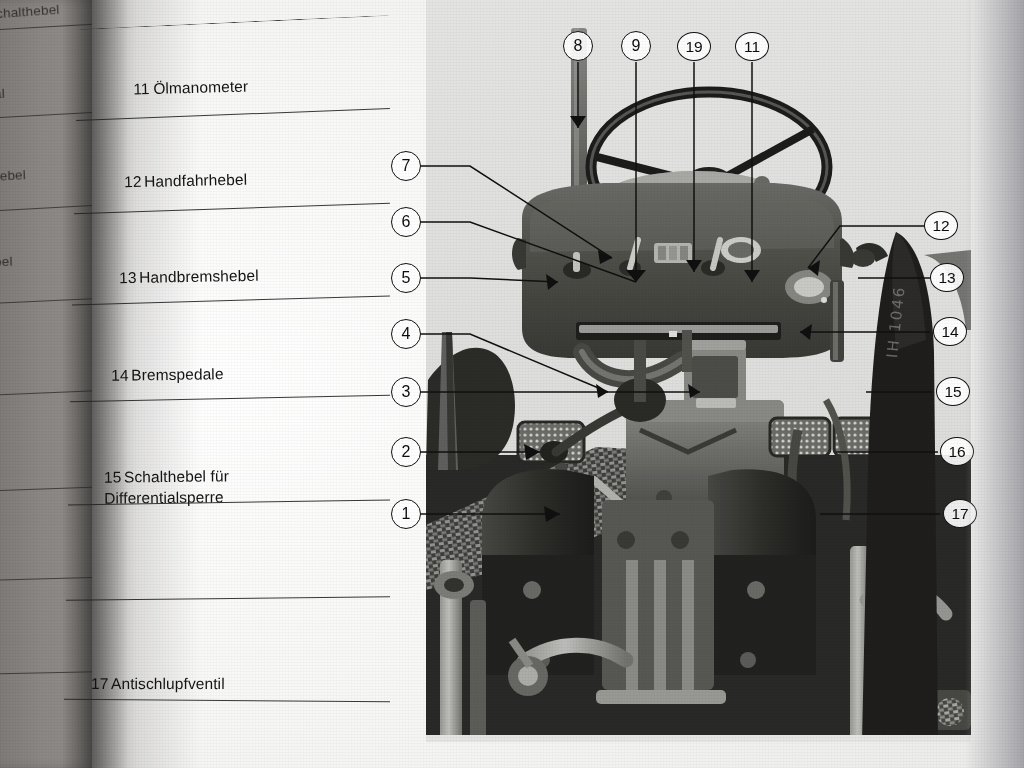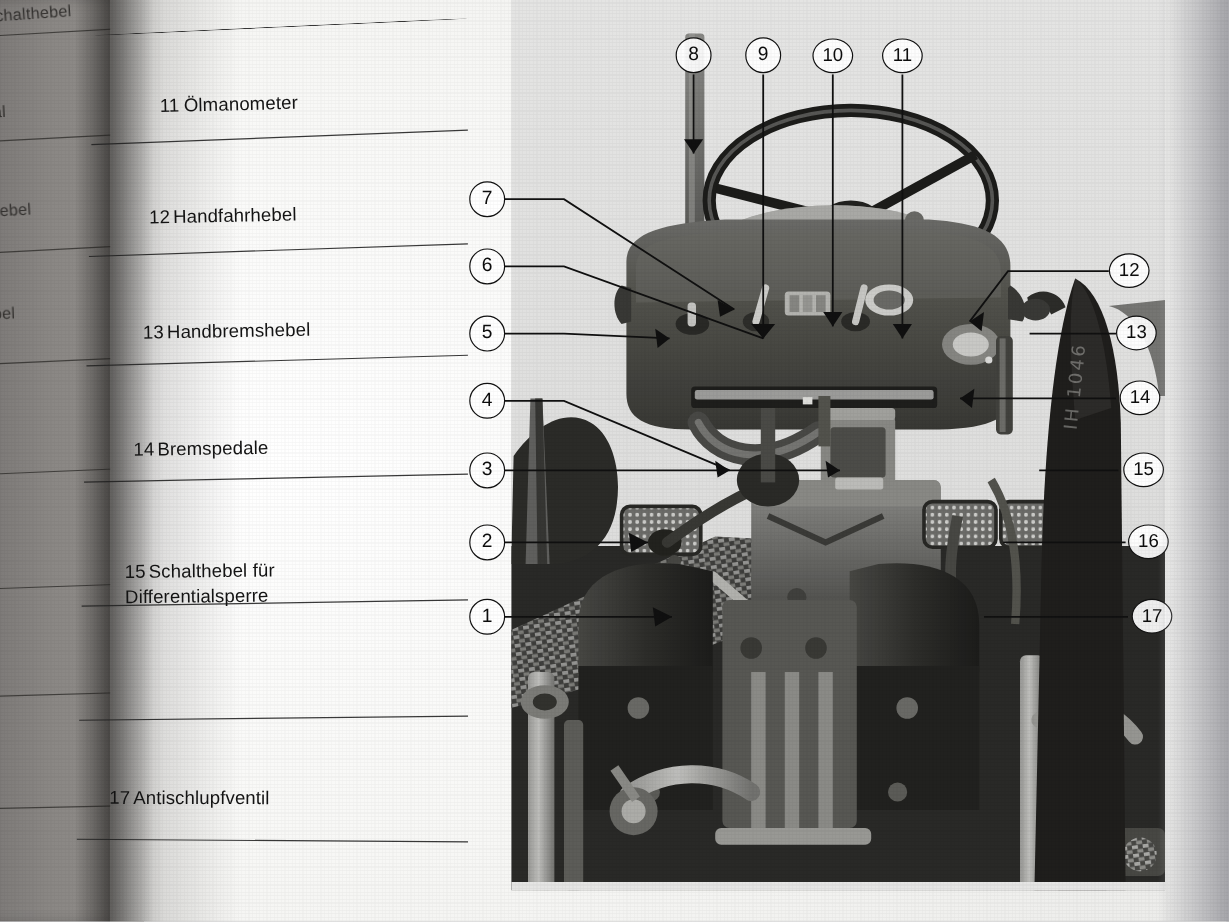--- a/index.html
+++ b/index.html
@@ -346,21 +346,21 @@
     <div class="legend-item" style="left:111px;top:344px;transform:rotate(-0.8deg);">
       <span class="num">14</span><span>Bremspedale</span>
     </div>
 
     <div class="legend-item" style="left:104px;top:446px;transform:rotate(-0.6deg);">
       <span class="num">15</span><span>Schalthebel für
     Differentialsperre</span>
     </div>
 
 
-    <div class="legend-item" style="left:91px;top:635px;transform:rotate(0.1deg);">
+    <div class="legend-item" style="left:91px;top:653px;transform:rotate(0.1deg);">
       <span class="num">17</span><span>Antischlupfventil</span>
     </div>
   </div>
 
   <svg width="1024" height="768" style="position:absolute;left:0;top:0;pointer-events:none;">
     <g stroke="#101010" stroke-width="1.5" fill="none">
 
       <line x1="578" y1="62" x2="578" y2="128"></line>
       <line x1="636" y1="62" x2="636" y2="282"></line>
       <line x1="694" y1="62" x2="694" y2="272"></line>
@@ -394,21 +394,21 @@
       <polygon points="800,332 812,324 810,340"></polygon>
       <polygon points="578,128 570,116 586,116"></polygon>
       <polygon points="636,282 628,270 644,270"></polygon>
       <polygon points="694,272 686,260 702,260"></polygon>
       <polygon points="752,282 744,270 760,270"></polygon>
     </g>
   </svg>
 
   <div class="callout" style="left:563px;top:31px;">8</div>
   <div class="callout" style="left:621px;top:31px;">9</div>
-  <div class="callout wide" style="left:677px;top:32px;">10</div>
+  <div class="callout wide" style="left:677px;top:32px;">19</div>
   <div class="callout wide" style="left:735px;top:32px;">11</div>
 
   <div class="callout" style="left:391px;top:151px;">7</div>
   <div class="callout" style="left:391px;top:207px;">6</div>
   <div class="callout" style="left:391px;top:263px;">5</div>
   <div class="callout" style="left:391px;top:319px;">4</div>
   <div class="callout" style="left:391px;top:377px;">3</div>
   <div class="callout" style="left:391px;top:437px;">2</div>
   <div class="callout" style="left:391px;top:499px;">1</div>
 

